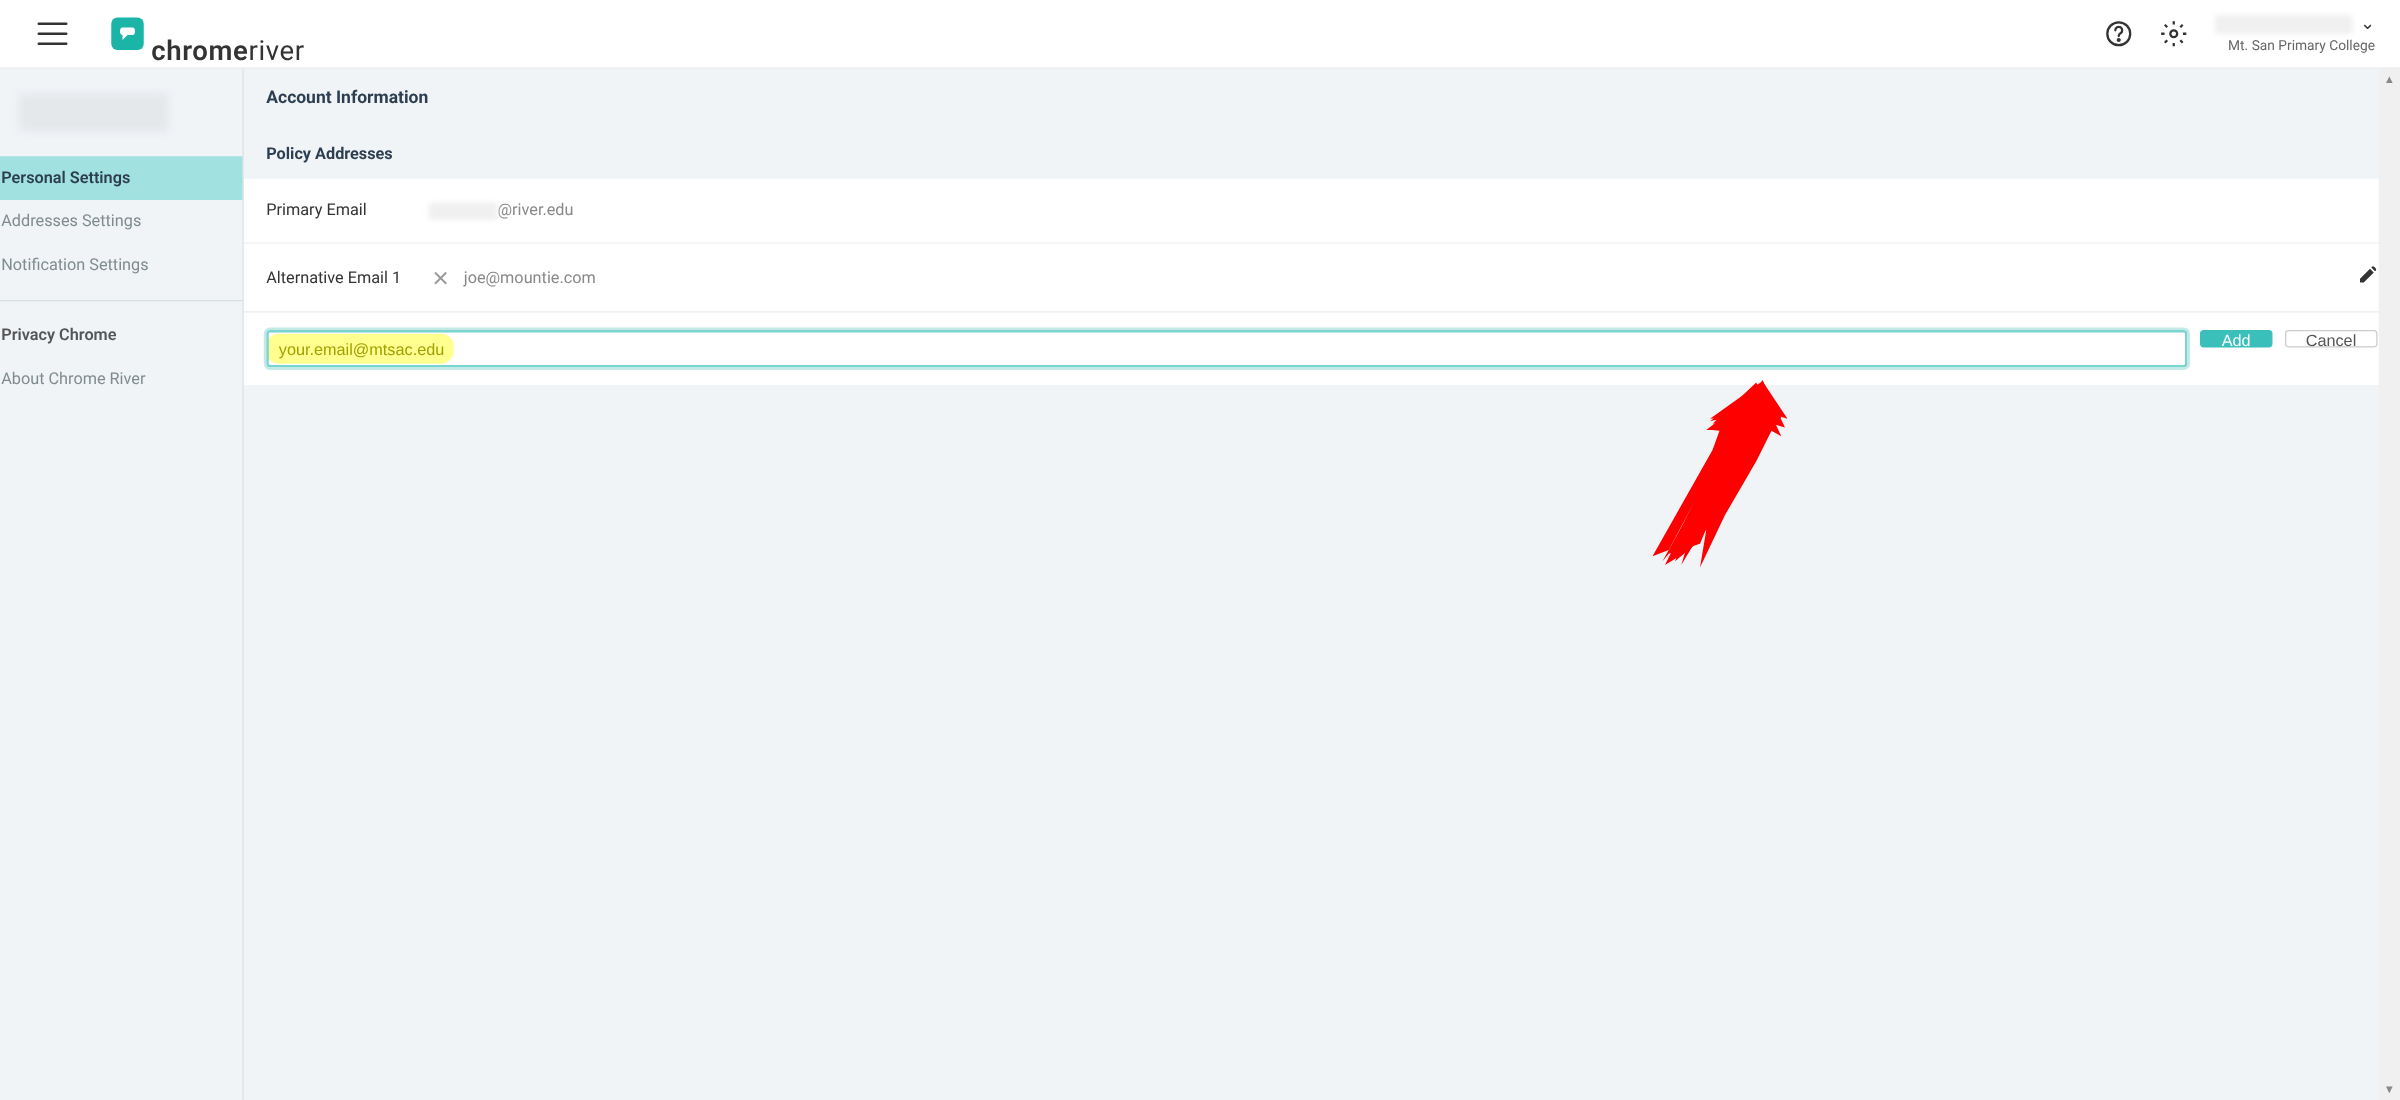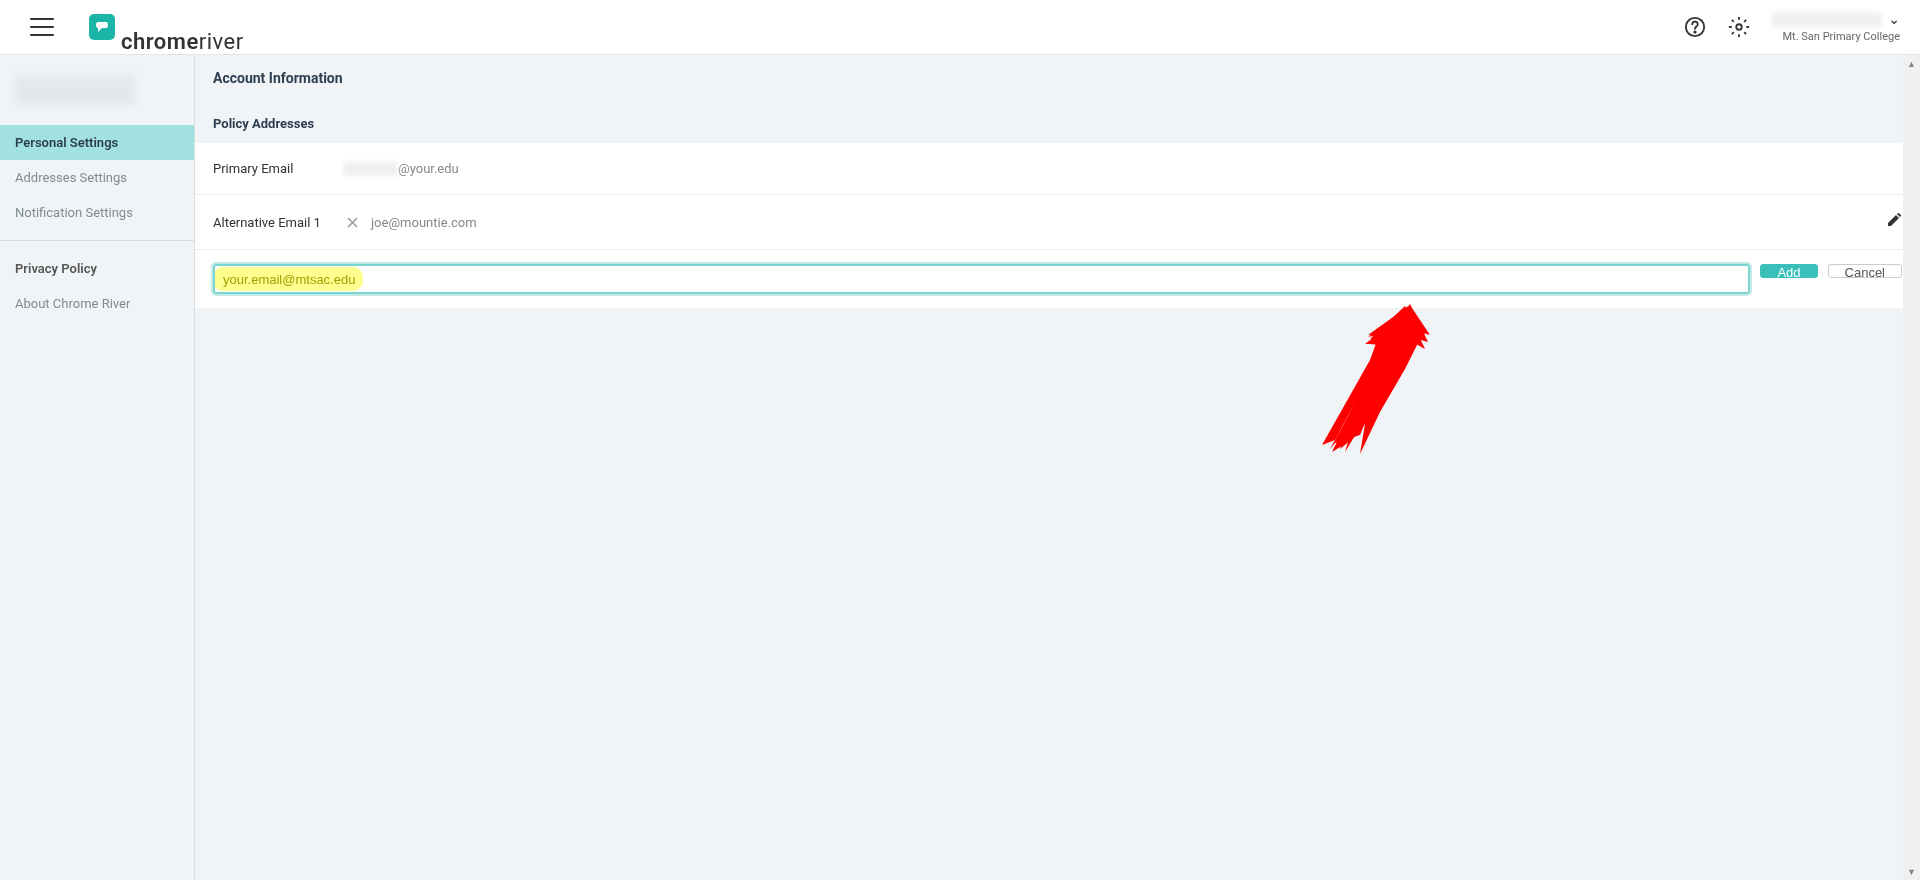--- a/index.html
+++ b/index.html
@@ -123,21 +123,21 @@
       padding: 0 15px;
     }
     .sidebar-user-blur {
       width: 120px;
       height: 30px;
       background: #e4e8eb;
       filter: blur(3px);
       border-radius: 3px;
     }
     .sidebar-item {
-      padding: 10px 15px;
+      padding: 10px 1px;
       font-size: 13px;
       color: #7f8c8d;
       cursor: pointer;
     }
     .sidebar-item.active {
       background: #a1e1e0;
       color: #2c3e50;
       font-weight: 600;
     }
     .sidebar-divider {
@@ -325,33 +325,33 @@
 
 <div class="body-area">
   <div class="sidebar">
     <div class="sidebar-user">
       <div class="sidebar-user-blur"></div>
     </div>
     <div class="sidebar-item active">Personal Settings</div>
     <div class="sidebar-item">Addresses Settings</div>
     <div class="sidebar-item">Notification Settings</div>
     <div class="sidebar-divider"></div>
-    <div class="sidebar-item" style="font-weight:600;color:#555">Privacy Policy</div>
+    <div class="sidebar-item" style="font-weight:600;color:#555">Privacy Chrome</div>
     <div class="sidebar-item">About Chrome River</div>
   </div>
 
   <div class="main-content">
     <div class="section-title">Account Information</div>
     <div class="sub-title">Policy Addresses</div>
 
     <div class="email-row">
       <div class="email-label">Primary Email</div>
       <div style="display:flex;align-items:center">
         <span class="email-blur"></span>
-        <span class="email-value">@your.edu</span>
+        <span class="email-value">@river.edu</span>
       </div>
     </div>
 
     <div class="email-row">
       <div class="email-label">Alternative Email 1</div>
       <div class="remove-x">
         <svg width="11" height="11" viewBox="0 0 11 11">
             <path d="M1 1 L10 10 M10 1 L1 10" stroke="#999" stroke-width="1.5"></path>
           </svg>
       </div>

